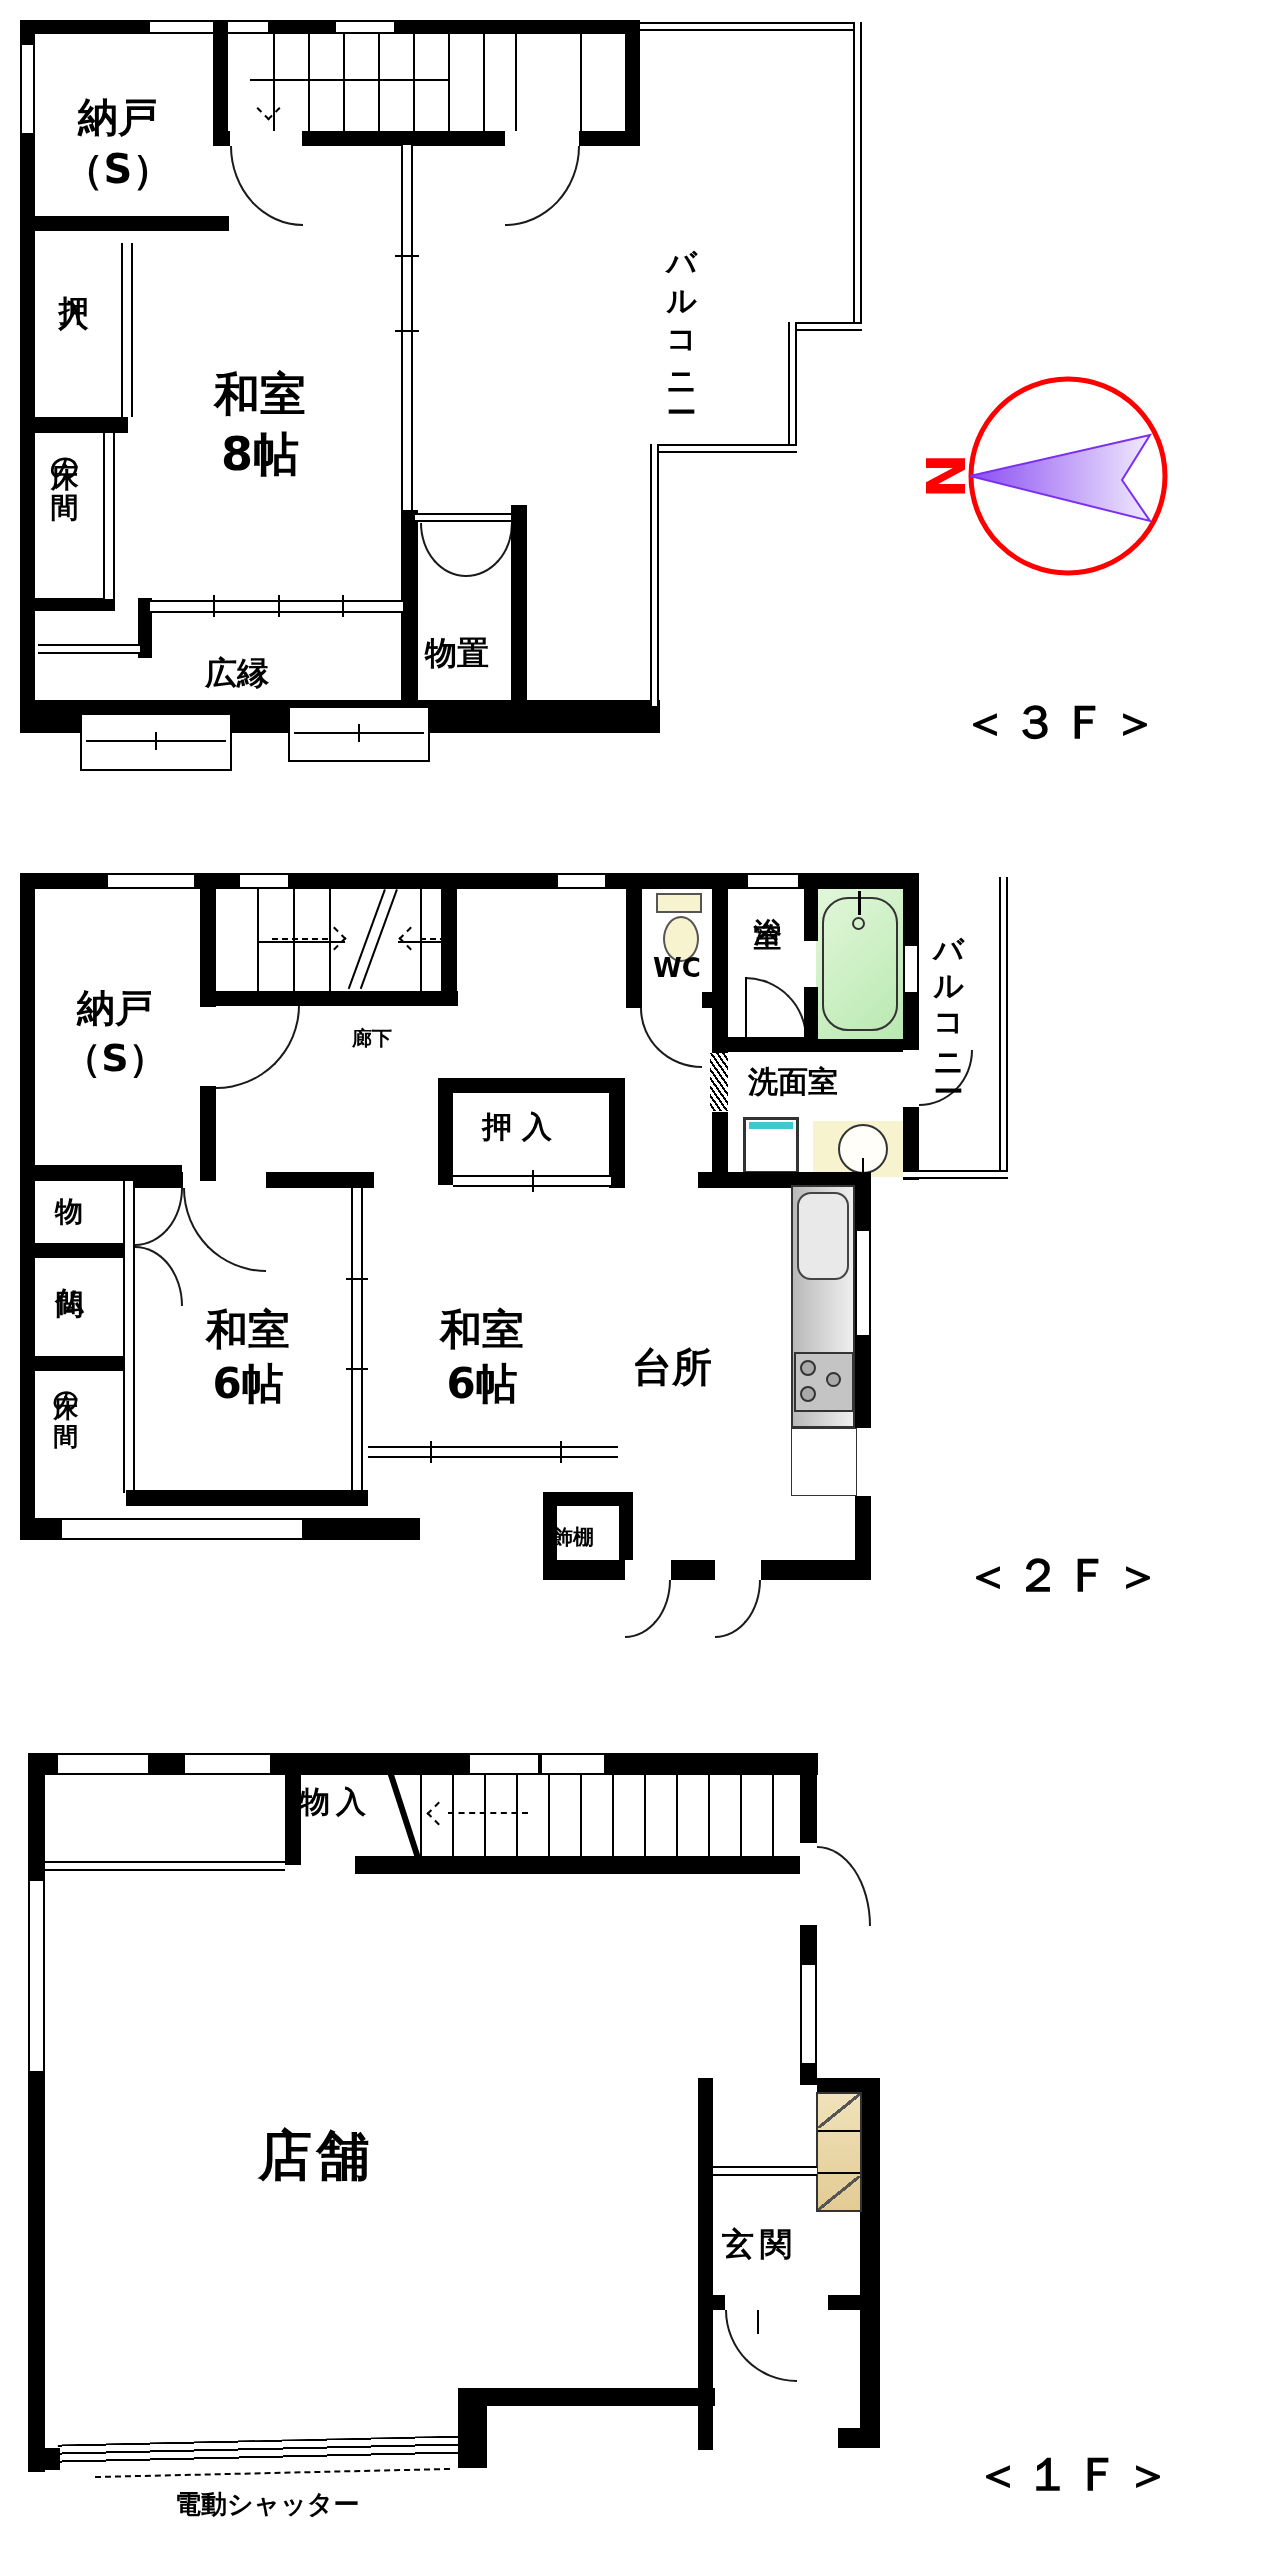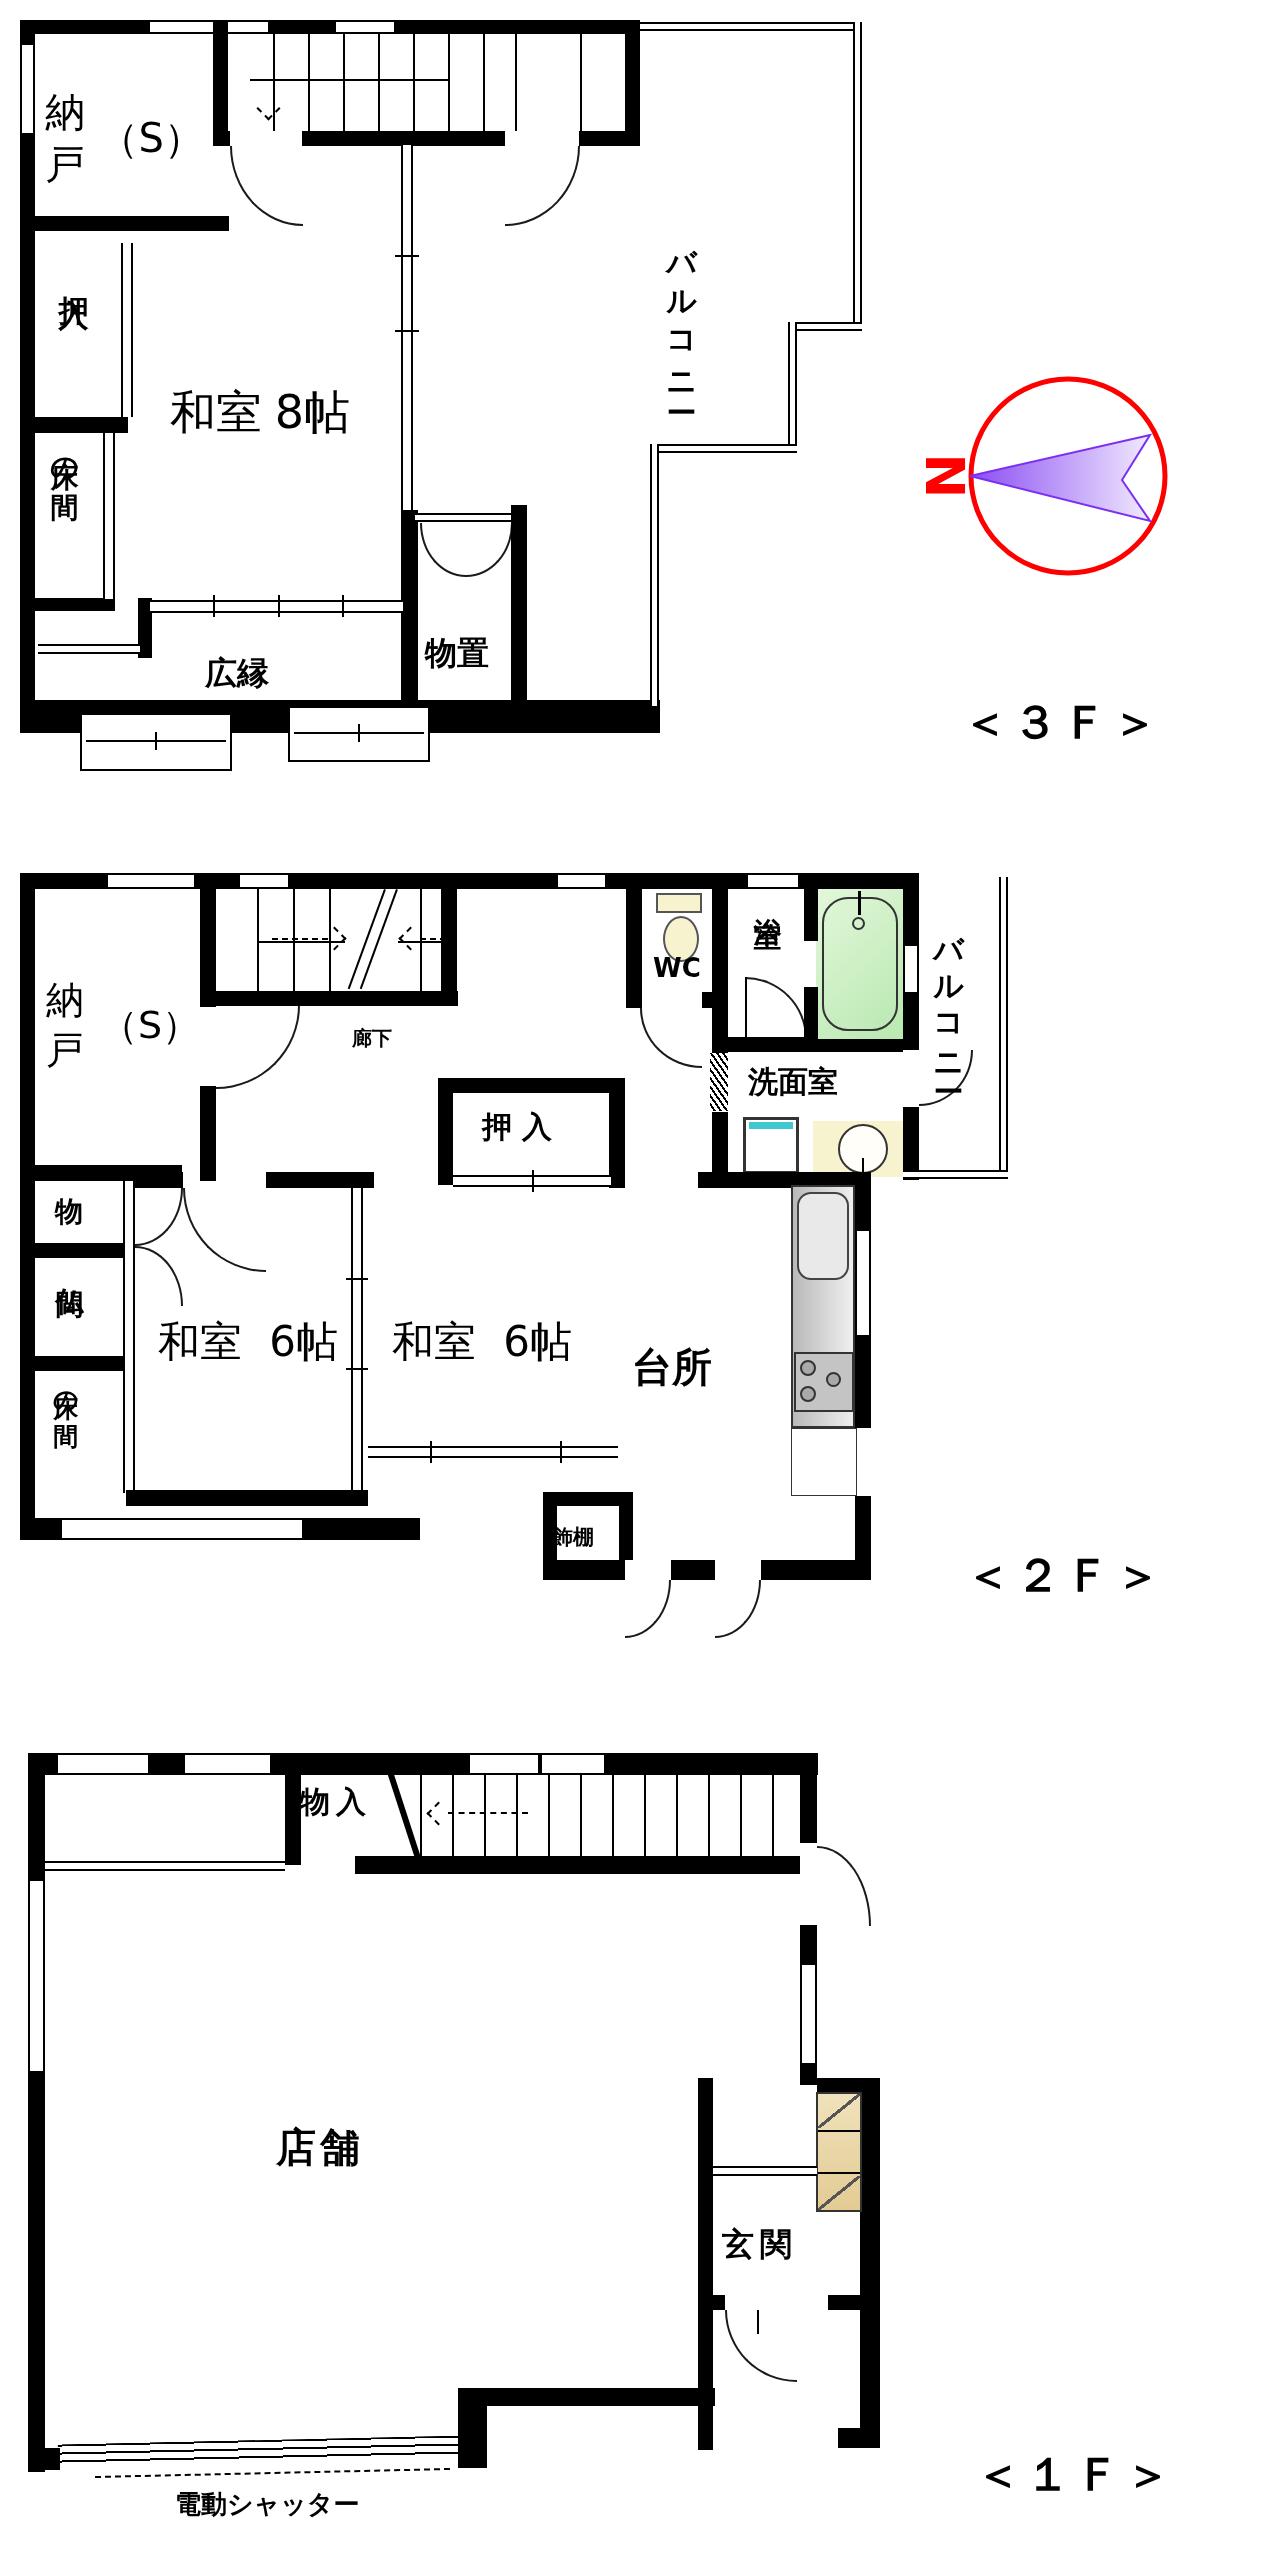--- a/index.html
+++ b/index.html
@@ -16,22 +16,22 @@
   .dl{position:absolute;background:#fff;border-top:2px solid #000;border-bottom:2px solid #000;box-sizing:border-box;}
   .dlv{position:absolute;background:#fff;border-left:2px solid #000;border-right:2px solid #000;box-sizing:border-box;}
   .tl{position:absolute;background:#000;height:2px;}
   .tlv{position:absolute;background:#000;width:2px;}
   .gap{position:absolute;background:#fff;}
   .arc{position:absolute;box-sizing:border-box;}
   .arc.br{border-right:2px solid #1a1a1a;border-bottom:2px solid #1a1a1a;border-bottom-right-radius:100% 100%;}
   .arc.bl{border-left:2px solid #1a1a1a;border-bottom:2px solid #1a1a1a;border-bottom-left-radius:100% 100%;}
   .arc.tr{border-right:2px solid #1a1a1a;border-top:2px solid #1a1a1a;border-top-right-radius:100% 100%;}
   .lbl{position:absolute;font-weight:bold;color:#000;white-space:nowrap;line-height:1.25;}
-  .lbl2{position:absolute;display:flex;flex-direction:row;align-items:center;justify-content:space-between;
-        text-align:center;font-weight:normal;color:#000;line-height:1.3;}
+  .lbl2{position:absolute;display:flex;flex-direction:column;align-items:center;justify-content:flex-end;
+        text-align:center;font-weight:bold;color:#000;line-height:1.3;}
   .vt{writing-mode:vertical-rl;text-orientation:upright;letter-spacing:3px;}
   .treads{position:absolute;background:repeating-linear-gradient(90deg,#000 0 2px,transparent 2px 35px);}
   .chev{position:absolute;width:15px;height:15px;border-top:2px dashed #000;border-right:2px dashed #000;}
   .dash{position:absolute;border-top:2px dashed #000;}
   .diagl{position:absolute;width:2px;background:#000;transform-origin:top left;}
   .zig{position:absolute;background:repeating-linear-gradient(55deg,transparent 0 3px,#000 3px 5px);}
   .bay{position:absolute;background:#fff;border:2px solid #000;box-sizing:border-box;}
   .thinrect{position:absolute;background:#fff;border:2px solid #333;box-sizing:border-box;}
   .circ{position:absolute;border:2px solid #333;border-radius:50%;box-sizing:border-box;background:#fffef8;}
   .dg{position:absolute;background:linear-gradient(to bottom right,transparent 47%,#555 47%,#555 53%,transparent 53%);}
@@ -300,16 +300,16 @@
   <div class="w" style="left:698px;top:2310px;width:15px;height:140px"></div>
   <div class="w" style="left:838px;top:2428px;width:42px;height:20px"></div>
 
   <div class="w" style="left:458px;top:2388px;width:29px;height:80px"></div>
   <div class="w" style="left:487px;top:2388px;width:228px;height:18px"></div>
   <div class="w" style="left:28px;top:2448px;width:32px;height:22px"></div>
   <div style="position:absolute;left:58px;top:2440px;width:405px;height:20px;transform:rotate(-1.3deg);background:repeating-linear-gradient(180deg,#000 0 2px,transparent 2px 8px)"></div>
   <div class="dash" style="left:95px;top:2472px;width:355px;transform:rotate(-1.3deg)"></div>
   <div class="lbl" style="left:175px;top:2488px;font-size:26px;font-weight:600">電動シャッター</div>
 
-  <div class="lbl" style="left:276px;top:2122px;font-size:40px;letter-spacing:4px">店舗</div>
+  <div class="lbl" style="left:258px;top:2122px;font-size:54px;letter-spacing:4px">店舗</div>
   <div class="caption" style="left:975px;top:2444px">＜１Ｆ＞</div>
 
 </div>
 
 </body></html>

